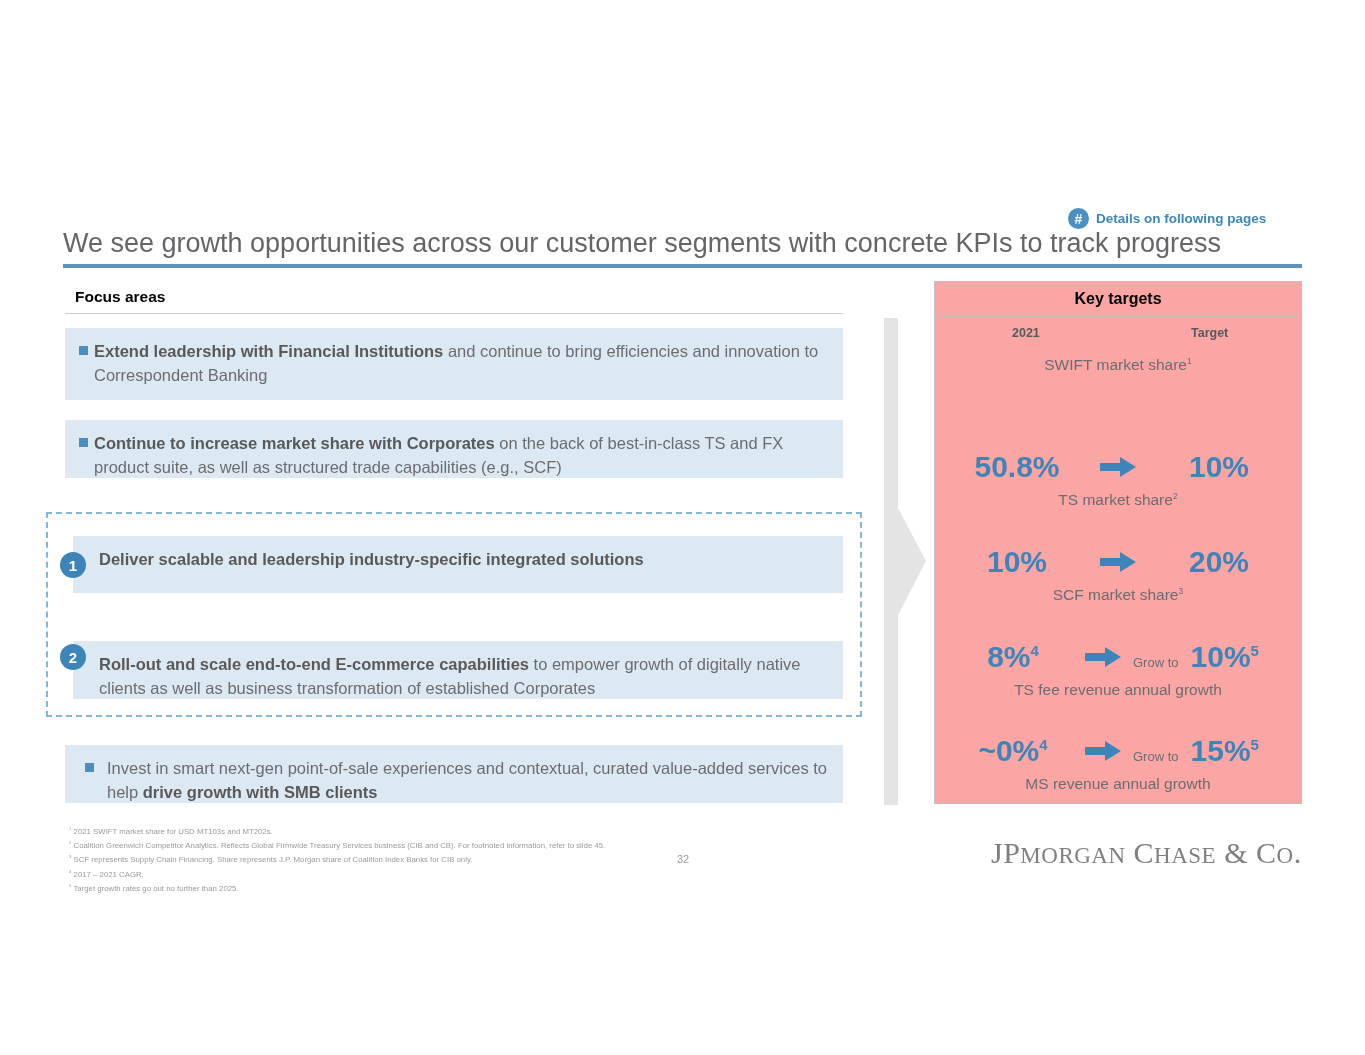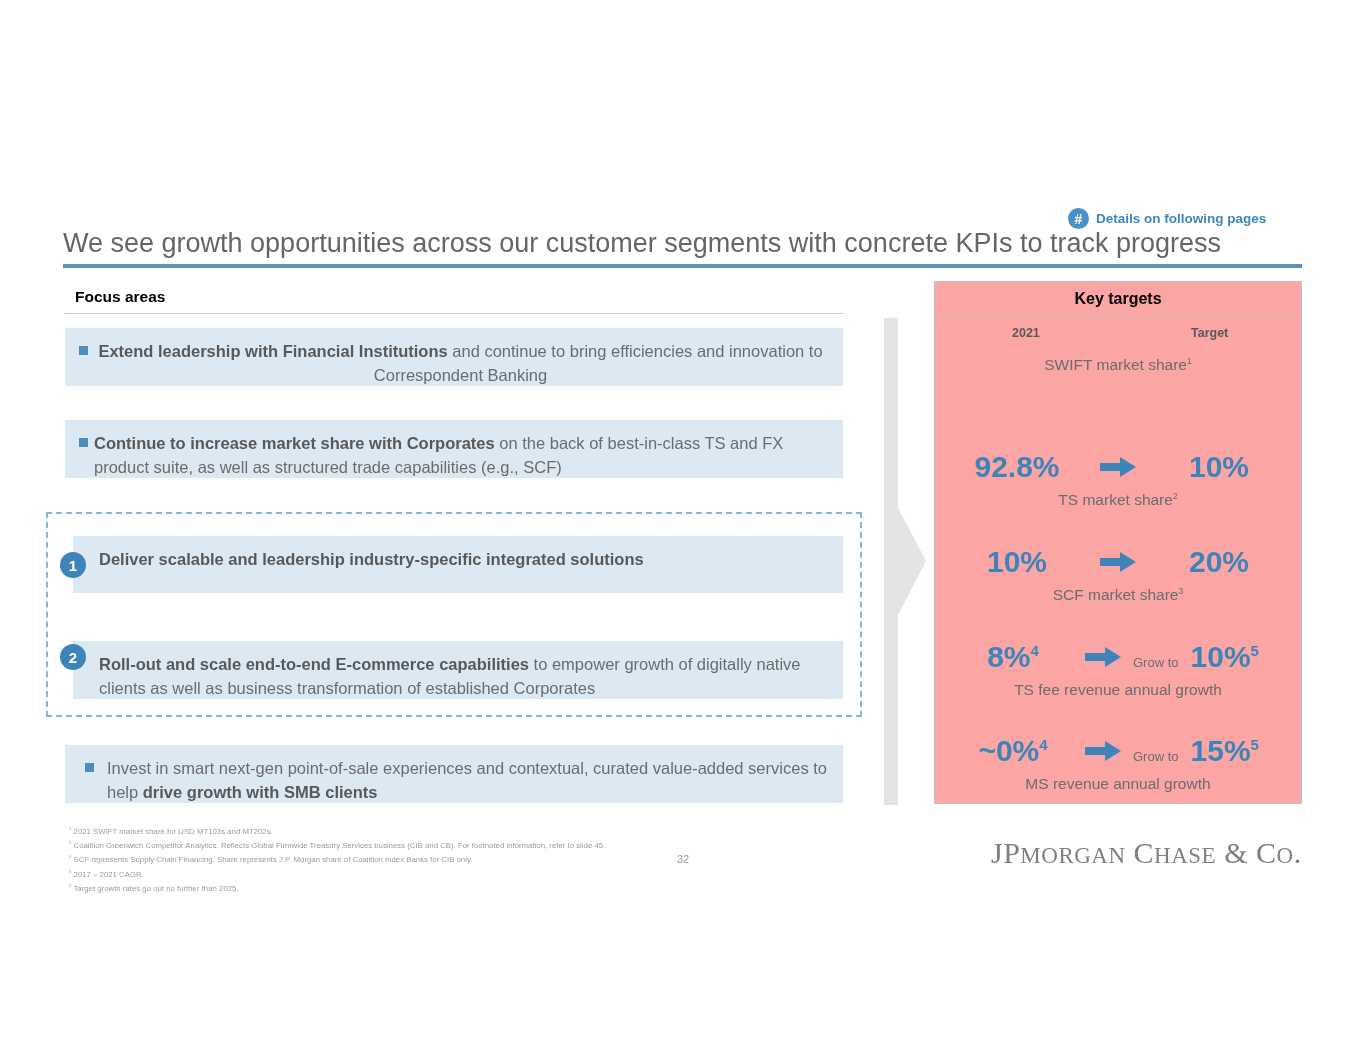--- a/index.html
+++ b/index.html
@@ -104,21 +104,21 @@
   .bullet-text {
     font-size: 16.5px;
     line-height: 24px;
     color: #6b6c70;
   }
   .bullet-text b {
     color: #58595b;
     font-weight: bold;
   }
 
-  #box-fi      { top: 328px; height: 58px; text-align: center; }
+  #box-fi      { top: 328px; height: 72px; }
   #box-corp    { top: 420px; height: 58px; }
   #box-num1    { top: 536px; height: 57px; }
   #box-num2    { top: 641px; height: 58px; }
   #box-smb     { top: 745px; height: 58px; }
 
   
   #box-num1, #box-num2 {
     left: 73px;
     width: 770px;
     padding-left: 26px;
@@ -350,21 +350,21 @@
 
 <div id="col-head-2021">2021</div>
 <div id="col-head-target">Target</div>
 
 <div class="kpi-row" id="kpi-row-1">
   <div class="kpi-label"><span>SWIFT market share</span><sup>1</sup></div>
 </div>
 
 <div class="kpi-row" id="kpi-row-2">
   <div class="kpi-values">
-    <span class="kpi-from"><span>92.8%</span><sup></sup></span>
+    <span class="kpi-from"><span>50.8%</span><sup></sup></span>
     <span class="kpi-arrow-cell">
       <svg width="36" height="20" viewBox="0 0 36 20">
           <path d="M0,6 L20,6 L20,0 L36,10 L20,20 L20,14 L0,14 Z" fill="#3d85b8"></path>
         </svg>
     </span>
     <span class="kpi-to"><span>10%</span><sup></sup></span>
   </div>
   <div class="kpi-label"><span>TS market share</span><sup>2</sup></div>
 </div>
 

